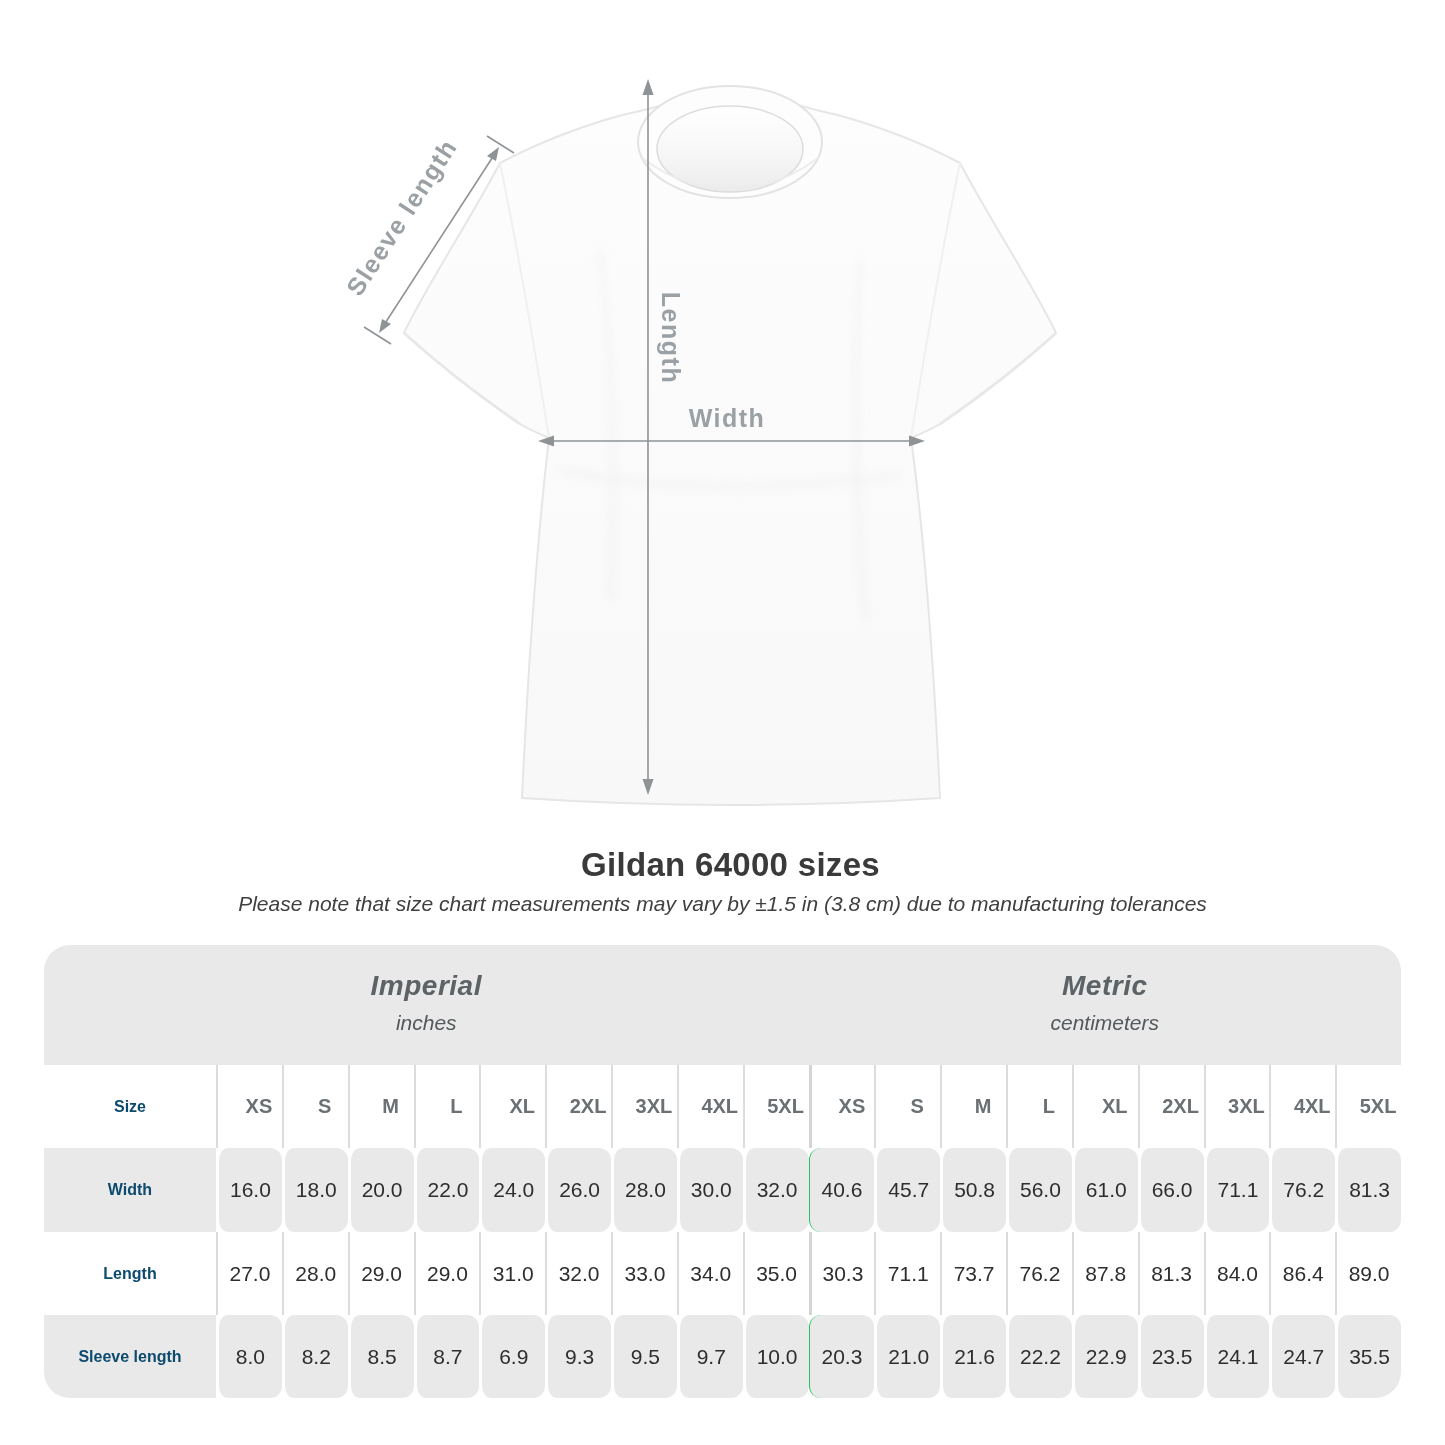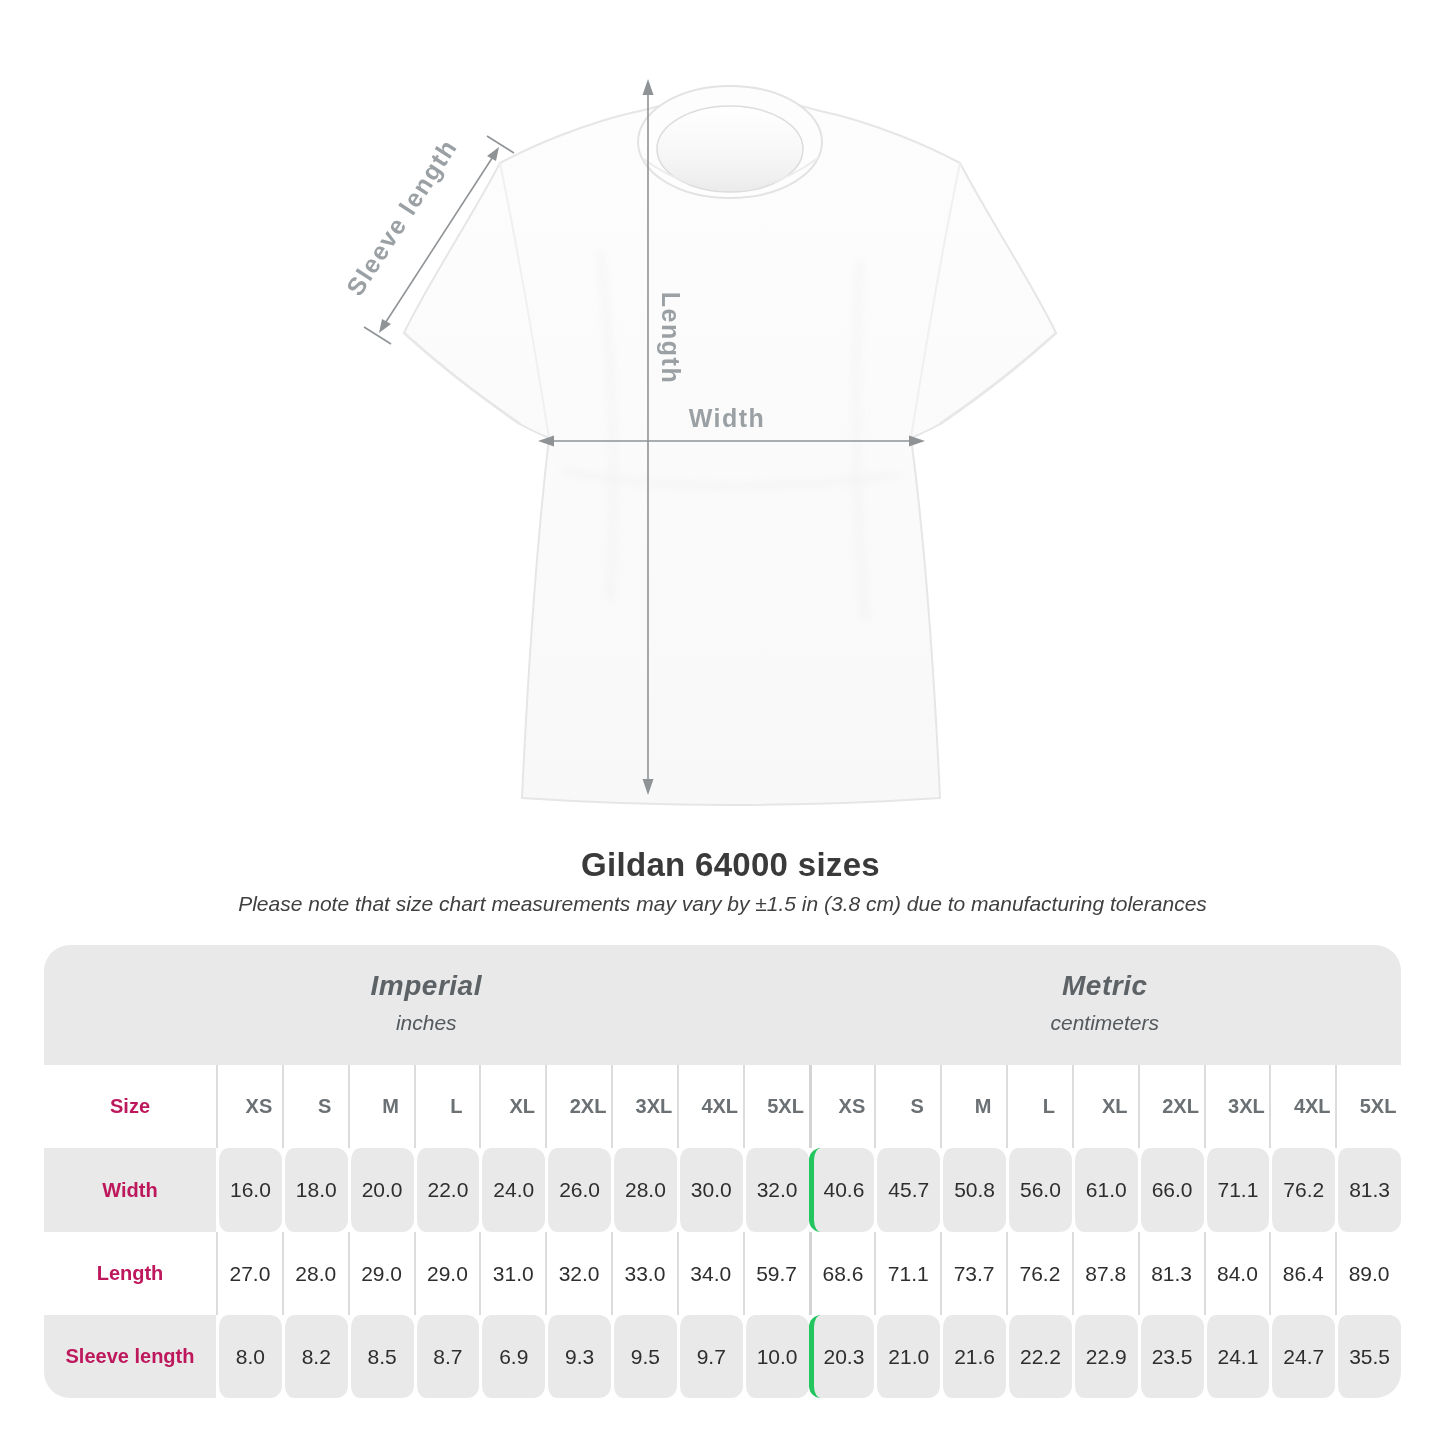--- a/index.html
+++ b/index.html
@@ -37,22 +37,22 @@
   .band-title{font-size:28px;font-weight:bold;font-style:italic;color:#5c6265;letter-spacing:.5px;}
   .band-sub{font-size:21px;font-style:italic;color:#53595c;}
   .cell{
     display:flex;align-items:center;justify-content:center;
     font-size:21px;color:#2e2e2e;background:#ffffff;
   }
   .cell.gray{background:#e9e9e9;}
   .cell.v{border-left:2px solid #dcdcdc;}
   .cell.gray.v{border-left:3px solid #ffffff;border-radius:12px;}
   .cell.gsep{border-left:3px solid #d4d4d4;}
-  .cell.gray.gsep{border-left:5px solid #22c55e;}
-  .cell.rowlabel{font-weight:bold;color:#be185d;font-size:20px;}
+  .cell.gray.gsep{border-left:1px solid #22c55e;}
+  .cell.rowlabel{font-weight:bold;color:#0c4a6e;font-size:16px;}
   .cell.sizehead{font-weight:bold;color:#6a7073;font-size:20px;padding-left:18px;}
 </style>
 </head>
 <body>
 
 <div class="page">
 
   <svg class="tee-svg" width="1445" height="845" viewBox="0 0 1445 845">
     <defs>
       <linearGradient id="gBody" x1="0" y1="0" x2="0" y2="1">
@@ -177,22 +177,22 @@
         <div class="cell v gray">81.3</div>
         <div class="cell rowlabel">Length</div>
         <div class="cell v">27.0</div>
         <div class="cell v">28.0</div>
         <div class="cell v">29.0</div>
         <div class="cell v">29.0</div>
         <div class="cell v">31.0</div>
         <div class="cell v">32.0</div>
         <div class="cell v">33.0</div>
         <div class="cell v">34.0</div>
-        <div class="cell v">59.7</div>
-        <div class="cell v gsep">68.6</div>
+        <div class="cell v">35.0</div>
+        <div class="cell v gsep">30.3</div>
         <div class="cell v">71.1</div>
         <div class="cell v">73.7</div>
         <div class="cell v">76.2</div>
         <div class="cell v">87.8</div>
         <div class="cell v">81.3</div>
         <div class="cell v">84.0</div>
         <div class="cell v">86.4</div>
         <div class="cell v">89.0</div>
         <div class="cell rowlabel gray">Sleeve length</div>
         <div class="cell v gray">8.0</div>

